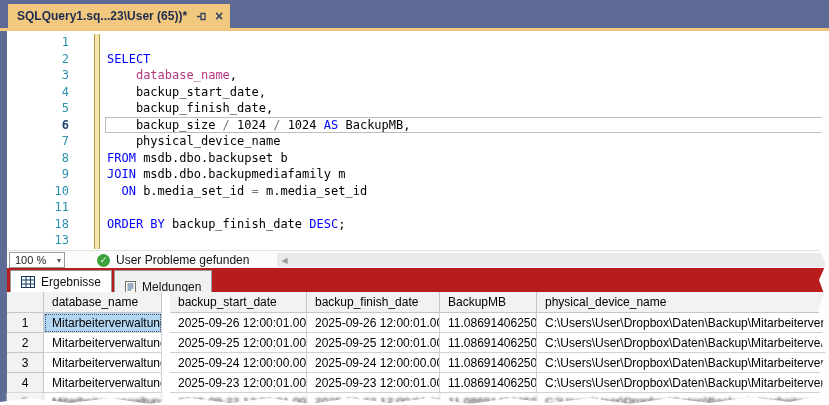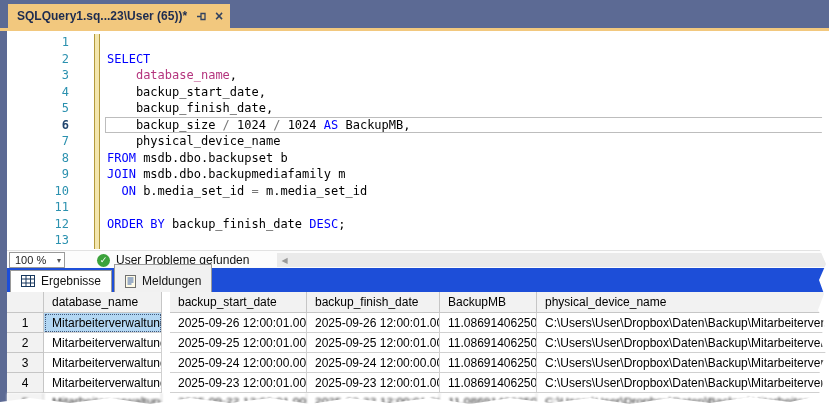--- a/index.html
+++ b/index.html
@@ -34,21 +34,21 @@
   .ed-status{position:absolute;left:7px;top:250px;width:822px;height:18px;display:flex;align-items:center;background:#fcfcfc;border-top:1px solid #e2e2e2;}
   .zoom-ctl{width:56px;height:16px;border:1px solid #9a9a9a;background:#fff;display:flex;align-items:center;
     justify-content:space-between;font-size:11px;color:#222;padding:0 3px 0 5px;margin-left:2px;box-sizing:border-box;}
   .zoom-ctl .dd{font-size:8px;color:#555;}
   .health{display:flex;align-items:center;margin-left:32px;font-size:12px;color:#111;gap:6px;white-space:nowrap;}
   .check-circle{width:13px;height:13px;border-radius:50%;background:#3ba23b;color:#fff;font-size:9px;
     display:inline-flex;align-items:center;justify-content:center;line-height:1;}
   .hscroll{flex:1;height:14px;margin-left:28px;background:#eaeaea;display:flex;align-items:center;}
   .hscroll .arr{font-size:8px;color:#9a9a9a;margin-left:4px;}
   
-  .rtabs{position:absolute;left:7px;top:268px;width:822px;height:24px;background:#1d4ed8;display:flex;align-items:center;}
+  .rtabs{position:absolute;left:7px;top:268px;width:822px;height:24px;background:#b91c1c;display:flex;align-items:flex-start;}
   .rtab{display:inline-flex;align-items:center;gap:6px;font-size:12px;color:#111;padding:0 10px;height:34px;
     border:1px solid #9a9a9a;box-sizing:border-box;background:#f1f1f1;margin-top:2px;}
   .rtab.active{background:#fff;border-bottom:1px solid #fff;height:23px;margin-left:3px;}
   .rtab + .rtab{margin-left:2px;}
   
   .grid{position:absolute;left:7px;top:292px;width:822px;height:113px;font-size:12px;color:#000;background:#fff;}
   .grow{display:flex;height:20px;}
   .grow.header{height:21px;}
   .gc{box-sizing:border-box;border-right:1px solid #d0d0d0;border-bottom:1px solid #d0d0d0;
       padding:0 4px 0 8px;display:flex;align-items:center;overflow:hidden;white-space:nowrap;}
@@ -89,21 +89,21 @@
         <div class="line"><span class="ln">2</span><span class="chg"></span><span class="codetext"><span class="tok kw">SELECT</span></span></div>
         <div class="line"><span class="ln">3</span><span class="chg"></span><span class="codetext"><span class="tok pl">    </span><span class="tok fn">database_name</span><span class="tok pl">,</span></span></div>
         <div class="line"><span class="ln">4</span><span class="chg"></span><span class="codetext"><span class="tok pl">    backup_start_date,</span></span></div>
         <div class="line"><span class="ln">5</span><span class="chg"></span><span class="codetext"><span class="tok pl">    backup_finish_date,</span></span></div>
         <div class="line current"><span class="ln">6</span><span class="chg"></span><span class="codetext"><span class="tok pl">    backup_size </span><span class="tok op">/</span><span class="tok pl"> 1024 </span><span class="tok op">/</span><span class="tok pl"> 1024 </span><span class="tok kw">AS</span><span class="tok pl"> BackupMB,</span></span></div>
         <div class="line"><span class="ln">7</span><span class="chg"></span><span class="codetext"><span class="tok pl">    physical_device_name</span></span></div>
         <div class="line"><span class="ln">8</span><span class="chg"></span><span class="codetext"><span class="tok kw">FROM</span><span class="tok pl"> msdb.dbo.backupset b</span></span></div>
         <div class="line"><span class="ln">9</span><span class="chg"></span><span class="codetext"><span class="tok kw">JOIN</span><span class="tok pl"> msdb.dbo.backupmediafamily m</span></span></div>
         <div class="line"><span class="ln">10</span><span class="chg"></span><span class="codetext"><span class="tok pl">  </span><span class="tok kw">ON</span><span class="tok pl"> b.media_set_id </span><span class="tok op">=</span><span class="tok pl"> m.media_set_id</span></span></div>
         <div class="line"><span class="ln">11</span><span class="chg"></span></div>
-        <div class="line"><span class="ln">12</span><span class="chg"></span><span class="codetext"><span class="tok kw">ORDER BY</span><span class="tok pl"> backup_finish_date </span><span class="tok kw">DESC</span><span class="tok pl">;</span></span></div>
+        <div class="line"><span class="ln">18</span><span class="chg"></span><span class="codetext"><span class="tok kw">ORDER BY</span><span class="tok pl"> backup_finish_date </span><span class="tok kw">DESC</span><span class="tok pl">;</span></span></div>
         <div class="line"><span class="ln">13</span><span class="chg"></span><span class="codetext"></span></div>
       </div>
   </div>
 
   <div class="ed-status">
     <div class="zoom-ctl">
       <span>100 %</span>
       <span class="dd">▾</span>
     </div>
     <div class="health">

